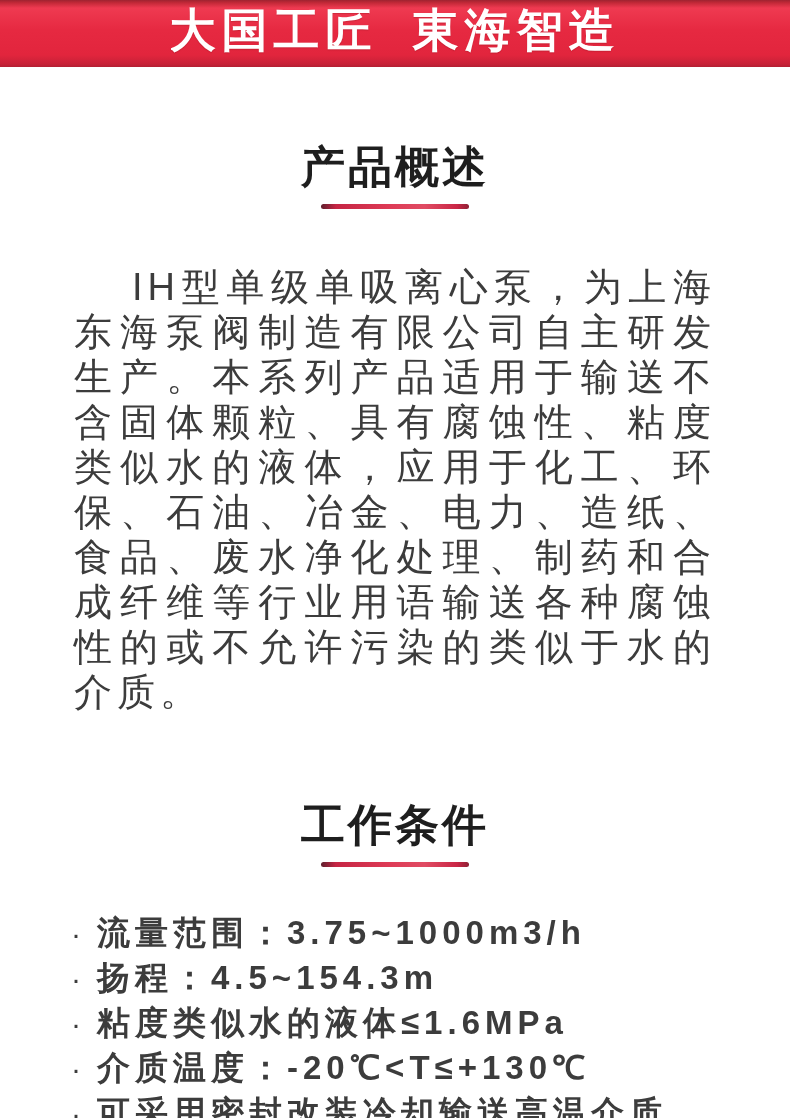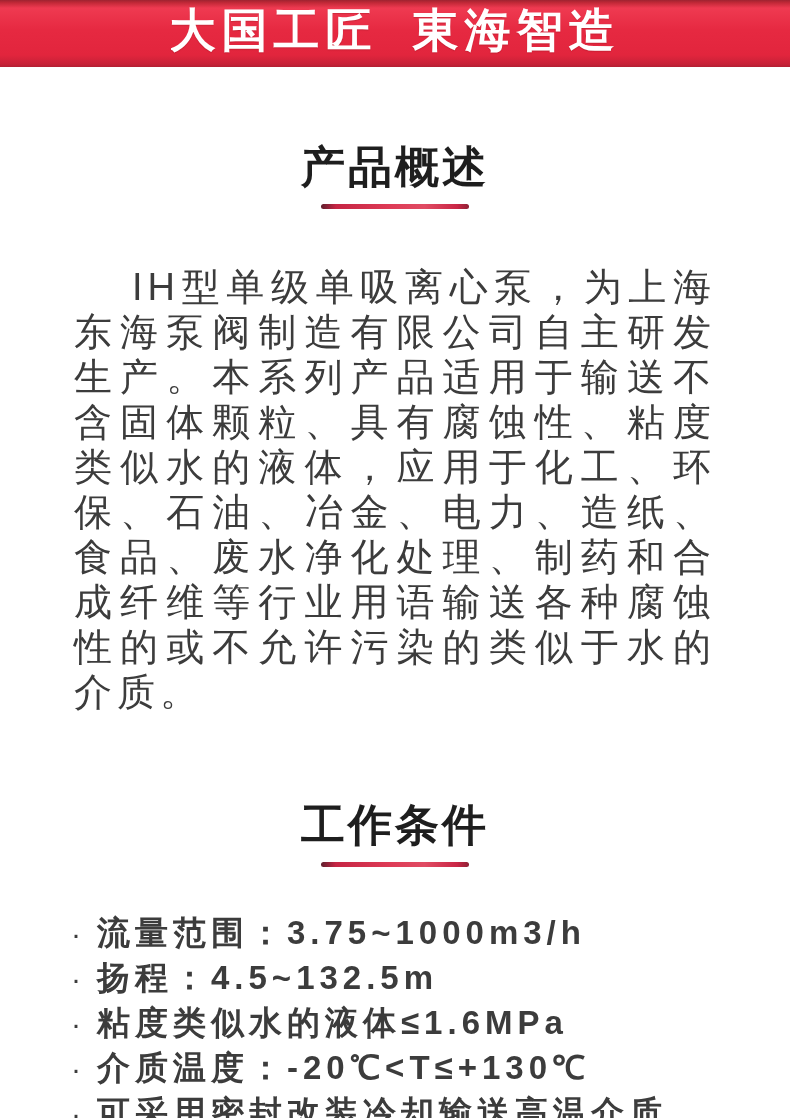--- a/index.html
+++ b/index.html
@@ -103,21 +103,21 @@
     <h2 class="section-title title-conditions">工作条件</h2>
     <div class="title-underline"></div>
 
     <ul class="conditions-list">
       <li>
         <span class="bullet-dot">·</span>
         <span class="bullet-text">流量范围：3.75~1000m3/h</span>
       </li>
       <li>
         <span class="bullet-dot">·</span>
-        <span class="bullet-text">扬程：4.5~132.5m</span>
+        <span class="bullet-text">扬程：4.5~154.3m</span>
       </li>
       <li>
         <span class="bullet-dot">·</span>
         <span class="bullet-text">粘度类似水的液体≤1.6MPa</span>
       </li>
       <li>
         <span class="bullet-dot">·</span>
         <span class="bullet-text">介质温度：-20℃&lt;T≤+130℃</span>
       </li>
       <li>

